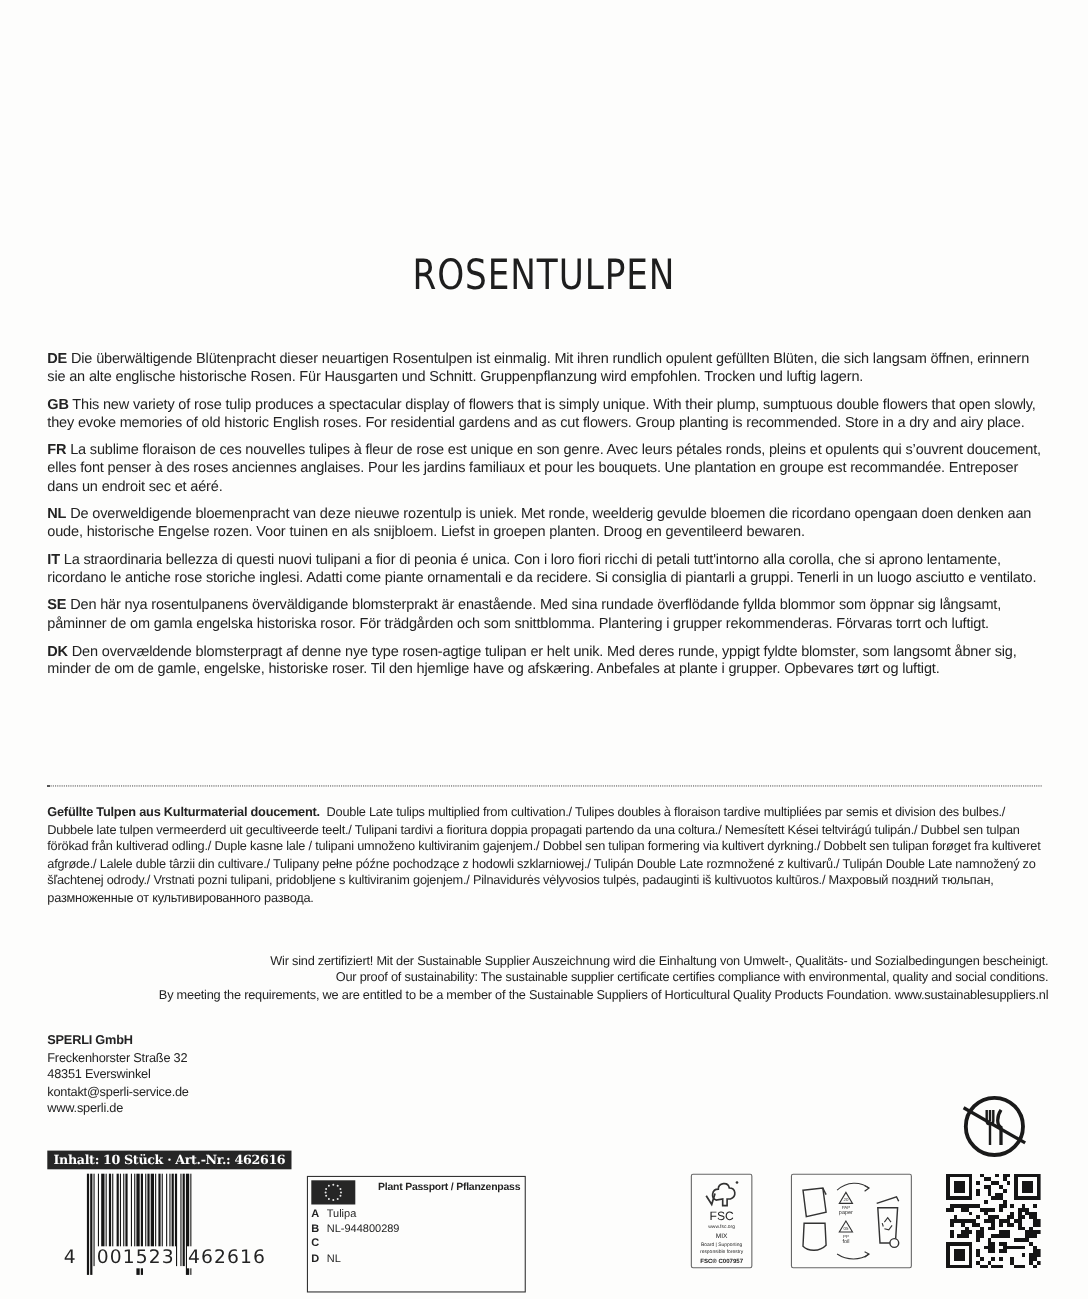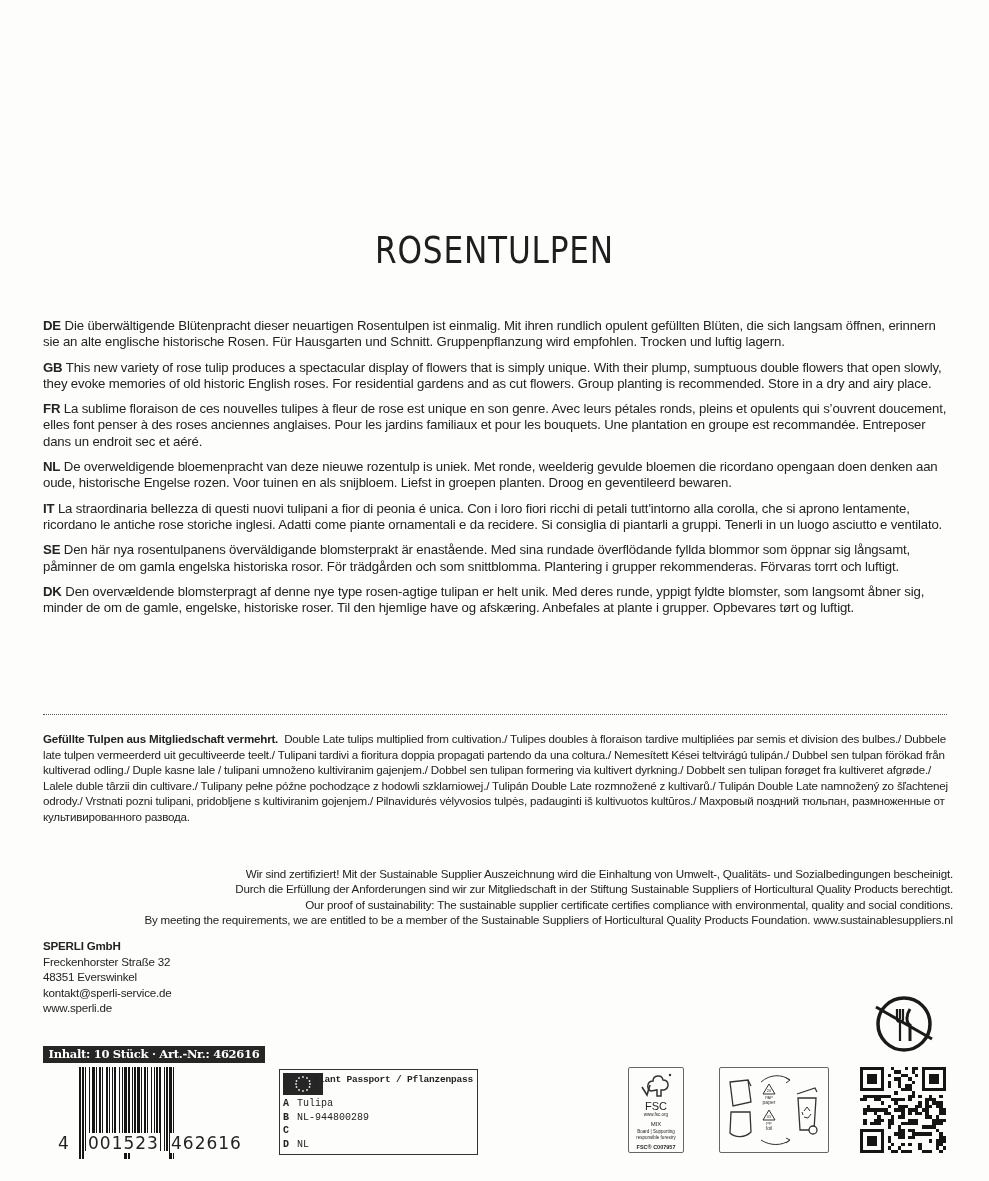--- a/index.html
+++ b/index.html
@@ -21,21 +21,21 @@
   .addr { position: absolute; left: 43px; top: 938px; font-size: 11.6px; line-height: 15.5px; letter-spacing: -0.2px; }
   .addr .company { font-weight: bold; }
   .inhalt {
     position: absolute; left: 43px; top: 1046px; width: 222px; height: 17px; background: #262626; color: #fff;
     font-family: "DejaVu Serif", serif; font-weight: bold; font-size: 11.5px; line-height: 17px; text-align: center; letter-spacing: -0.3px;
   }
   .barcode { position: absolute; left: 43px; top: 1067px; width: 222px; height: 93px; }
   .barcode .bars { position: absolute; left: 36px; top: 0; height: 84px; width: 170px; display: flex; }
   .barcode .bars span { display: inline-block; height: 100%; background: #151515; }
   .barcode .digits { position: absolute; top: 66px; font-family: "DejaVu Sans", sans-serif; font-size: 17px; background: #fdfdfc; padding: 0 1px; letter-spacing: 1px; }
-  .passport { position: absolute; left: 279px; top: 1069px; width: 199px; height: 86px; border: 1.5px solid #333; box-sizing: border-box; font-size: 10px; font-family: Liberation Mono, monospace; }
+  .passport { position: absolute; left: 279px; top: 1069px; width: 199px; height: 106px; border: 1.5px solid #333; box-sizing: border-box; font-size: 10px; }
   .passport .flag { position: absolute; left: 3px; top: 3px; width: 40px; height: 22px; background: #262626; }
   .passport .pp-title { position: absolute; right: 4px; top: 4px; font-weight: bold; font-size: 9.5px; letter-spacing: -0.2px; }
   .passport .rows { position: absolute; left: 3px; top: 27px; }
   .passport .row { height: 13.5px; line-height: 13.5px; white-space: nowrap; }
   .passport .row .k { display: inline-block; width: 14px; font-weight: bold; }
   .fsc { position: absolute; left: 628px; top: 1067px; width: 54px; height: 84px; border: 1px solid #666; border-radius: 2px; text-align: center; font-size: 4.5px; }
   .fsc .fsc-word { font-family: Liberation Sans, sans-serif; font-size: 11px; margin-top: -2px; }
   .fsc .small { line-height: 6px; }
   .recycle { position: absolute; left: 719px; top: 1067px; width: 108px; height: 84px; border: 1px solid #666; border-radius: 2px; }
   .noeat { position: absolute; left: 873px; top: 993px; width: 62px; height: 62px; }
@@ -52,27 +52,26 @@
   <p><b>FR</b> <span>La sublime floraison de ces nouvelles tulipes à fleur de rose est unique en son genre. Avec leurs pétales ronds, pleins et opulents qui s’ouvrent doucement, elles font penser à des roses anciennes anglaises. Pour les jardins familiaux et pour les bouquets. Une plantation en groupe est recommandée. Entreposer dans un endroit sec et aéré.</span></p>
   <p><b>NL</b> <span>De overweldigende bloemenpracht van deze nieuwe rozentulp is uniek. Met ronde, weelderig gevulde bloemen die ricordano opengaan doen denken aan oude, historische Engelse rozen. Voor tuinen en als snijbloem. Liefst in groepen planten. Droog en geventileerd bewaren.</span></p>
   <p><b>IT</b> <span>La straordinaria bellezza di questi nuovi tulipani a fior di peonia é unica. Con i loro fiori ricchi di petali tutt'intorno alla corolla, che si aprono lentamente, ricordano le antiche rose storiche inglesi. Adatti come piante ornamentali e da recidere. Si consiglia di piantarli a gruppi. Tenerli in un luogo asciutto e ventilato.</span></p>
   <p><b>SE</b> <span>Den här nya rosentulpanens överväldigande blomsterprakt är enastående. Med sina rundade överflödande fyllda blommor som öppnar sig långsamt, påminner de om gamla engelska historiska rosor. För trädgården och som snittblomma. Plantering i grupper rekommenderas. Förvaras torrt och luftigt.</span></p>
   <p><b>DK</b> <span>Den overvældende blomsterpragt af denne nye type rosen-agtige tulipan er helt unik. Med deres runde, yppigt fyldte blomster, som langsomt åbner sig, minder de om de gamle, engelske, historiske roser. Til den hjemlige have og afskæring. Anbefales at plante i grupper. Opbevares tørt og luftigt.</span></p>
 </div>
 
 <div class="dotted"></div>
 
 <div class="cult">
-  <b>Gefüllte Tulpen aus Mitgliedschaft vermehrt.</b>&nbsp;
+  <b>Gefüllte Tulpen aus Kulturmaterial doucement.</b>&nbsp;
   <span>Double Late tulips multiplied from cultivation./ Tulipes doubles à floraison tardive multipliées par semis et division des bulbes./ Dubbele late tulpen vermeerderd uit gecultiveerde teelt./ Tulipani tardivi a fioritura doppia propagati partendo da una coltura./ Nemesített Kései teltvirágú tulipán./ Dubbel sen tulpan förökad från kultiverad odling./ Duple kasne lale / tulipani umnoženo kultiviranim gajenjem./ Dobbel sen tulipan formering via kultivert dyrkning./ Dobbelt sen tulipan forøget fra kultiveret afgrøde./ Lalele duble târzii din cultivare./ Tulipany pełne późne pochodzące z hodowli szklarniowej./ Tulipán Double Late rozmnožené z kultivarů./ Tulipán Double Late namnožený zo šľachtenej odrody./ Vrstnati pozni tulipani, pridobljene s kultiviranim gojenjem./ Pilnavidurės vėlyvosios tulpės, padauginti iš kultivuotos kultūros./ Махровый поздний тюльпан, размноженные от культивированного развода.</span>
 </div>
 
 <div class="cert">
   <div>Wir sind zertifiziert! Mit der Sustainable Supplier Auszeichnung wird die Einhaltung von Umwelt-, Qualitäts- und Sozialbedingungen bescheinigt.</div>
-  <div>Durch die Erfüllung der Anforderungen sind wir zur Mitgliedschaft in der Stiftung Sustainable Suppliers of Horticultural Quality Products berechtigt.</div>
   <div>Our proof of sustainability: The sustainable supplier certificate certifies compliance with environmental, quality and social conditions.</div>
   <div>By meeting the requirements, we are entitled to be a member of the Sustainable Suppliers of Horticultural Quality Products Foundation. www.sustainablesuppliers.nl</div>
 </div>
 
 <div class="addr">
   <div class="company">SPERLI GmbH</div>
   <div>Freckenhorster Straße 32</div>
   <div>48351 Everswinkel</div>
   <div>kontakt@sperli-service.de</div>
   <div>www.sperli.de</div>

